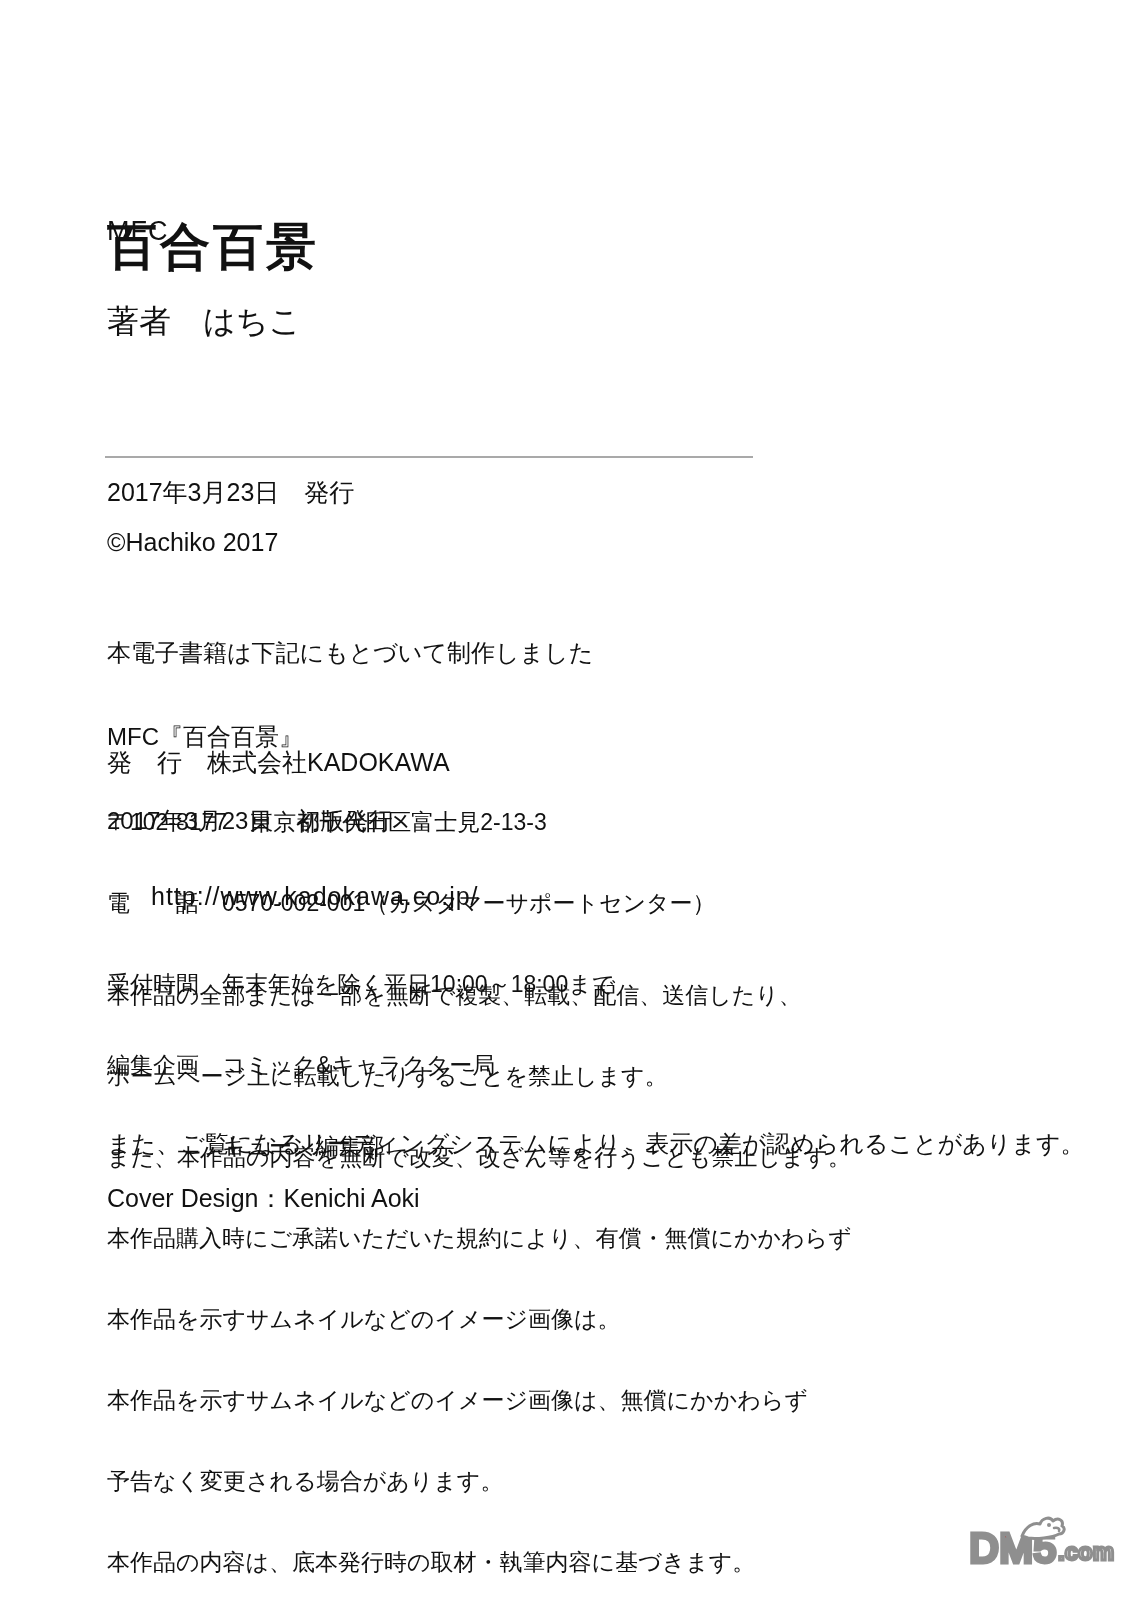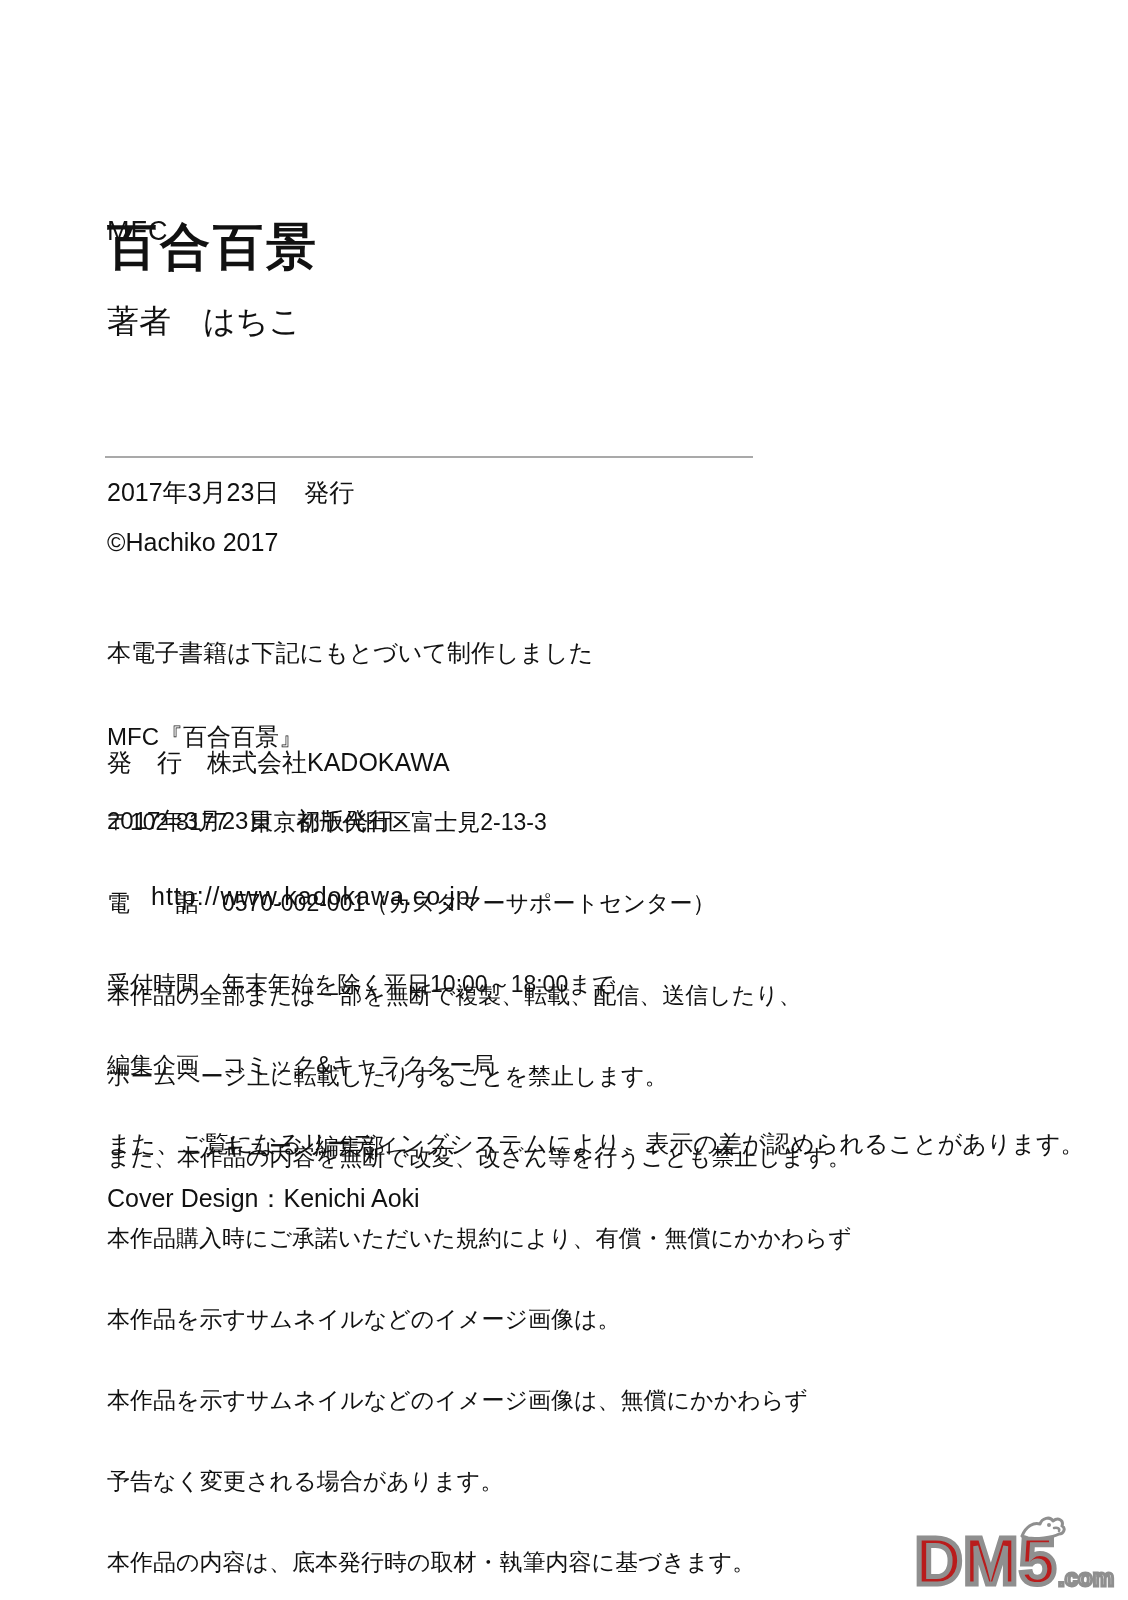--- a/index.html
+++ b/index.html
@@ -50,22 +50,22 @@
   
   .watermark {
     position: absolute;
     right: 14px;
     top: 1528px;
     display: flex;
     align-items: flex-end;
     line-height: 1;
   }
   .wm-main {
-    font-size: 66px;
-    font-weight: 700;
+    font-size: 40px;
+    font-weight: 400;
     color: #b91c1c;
     -webkit-text-stroke: 5px #8f8f8f;
     letter-spacing: 1px;
     text-shadow: 0 0 1px #8f8f8f;
   }
   .wm-suffix {
     font-size: 24px;
     font-weight: 700;
     color: #ffffff;
     -webkit-text-stroke: 3px #8f8f8f;

